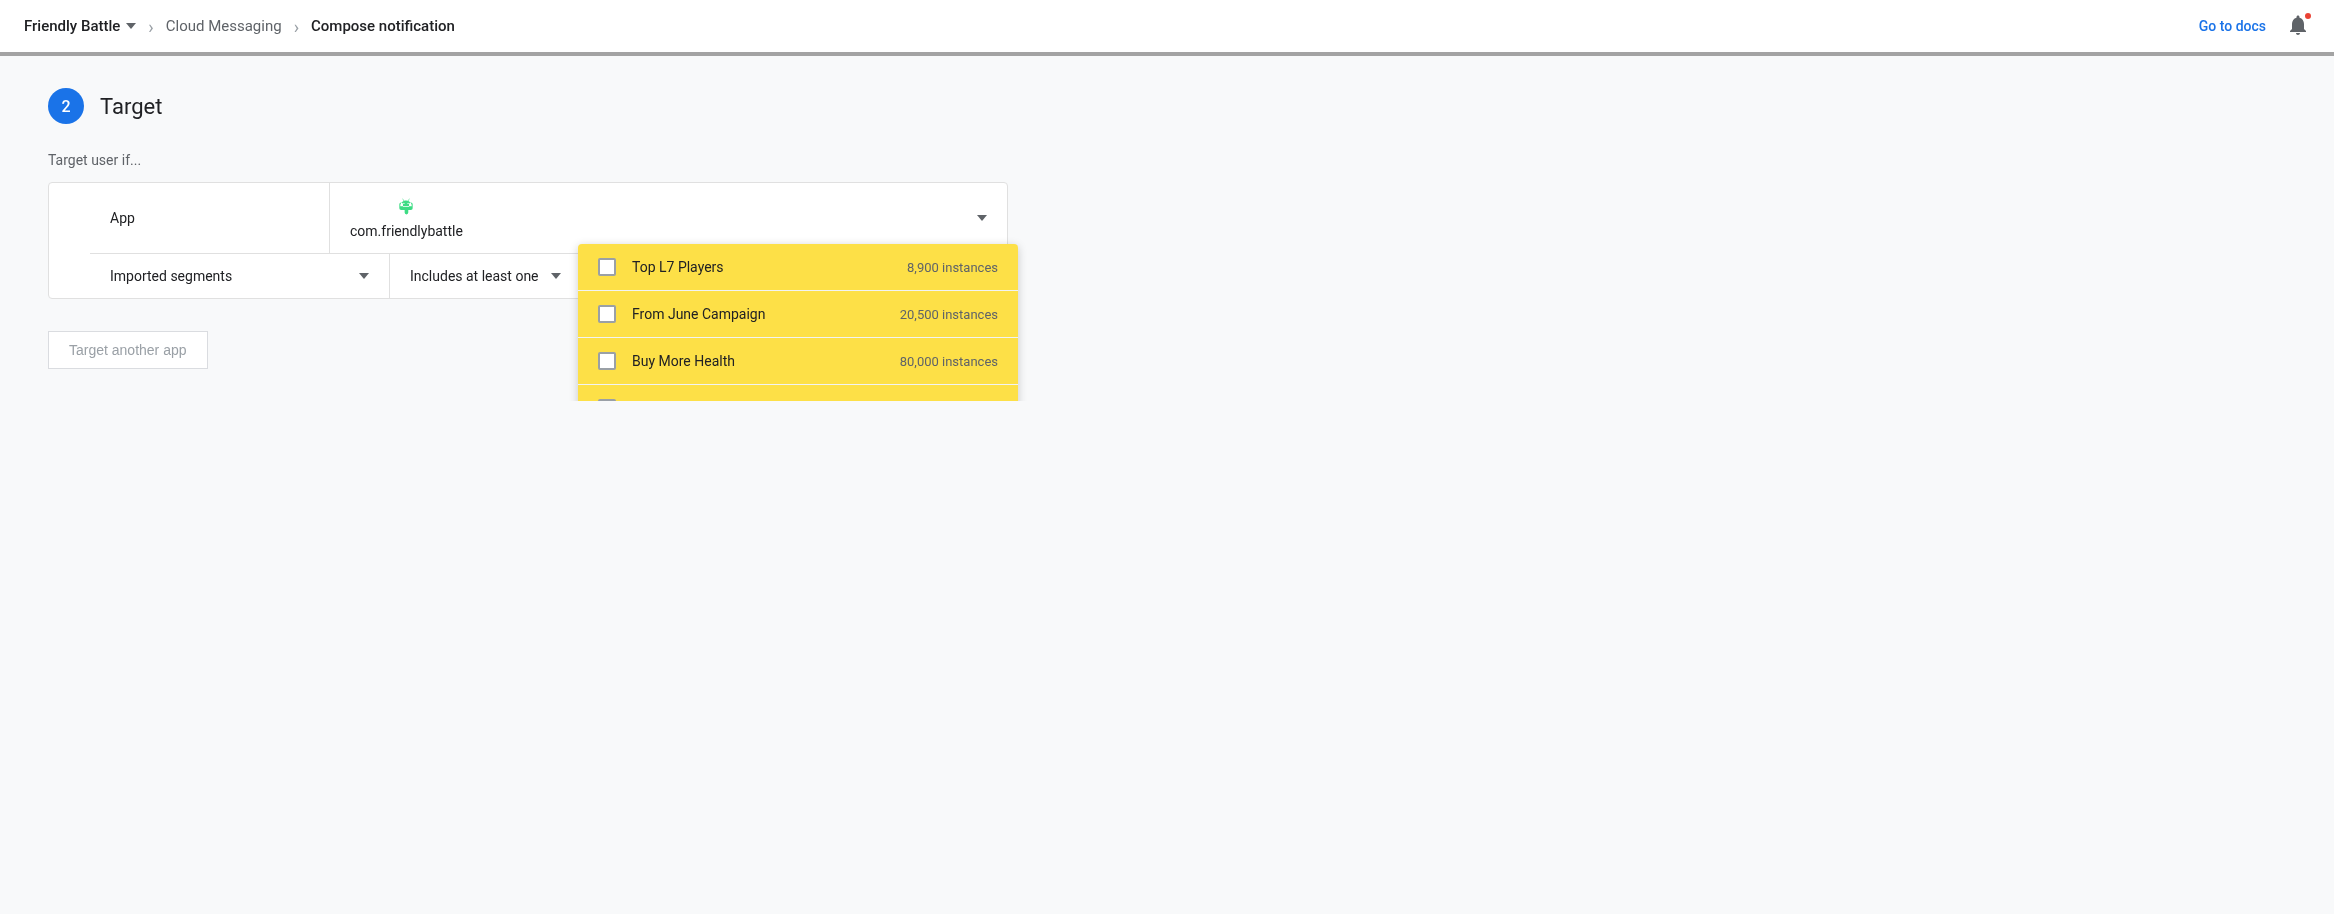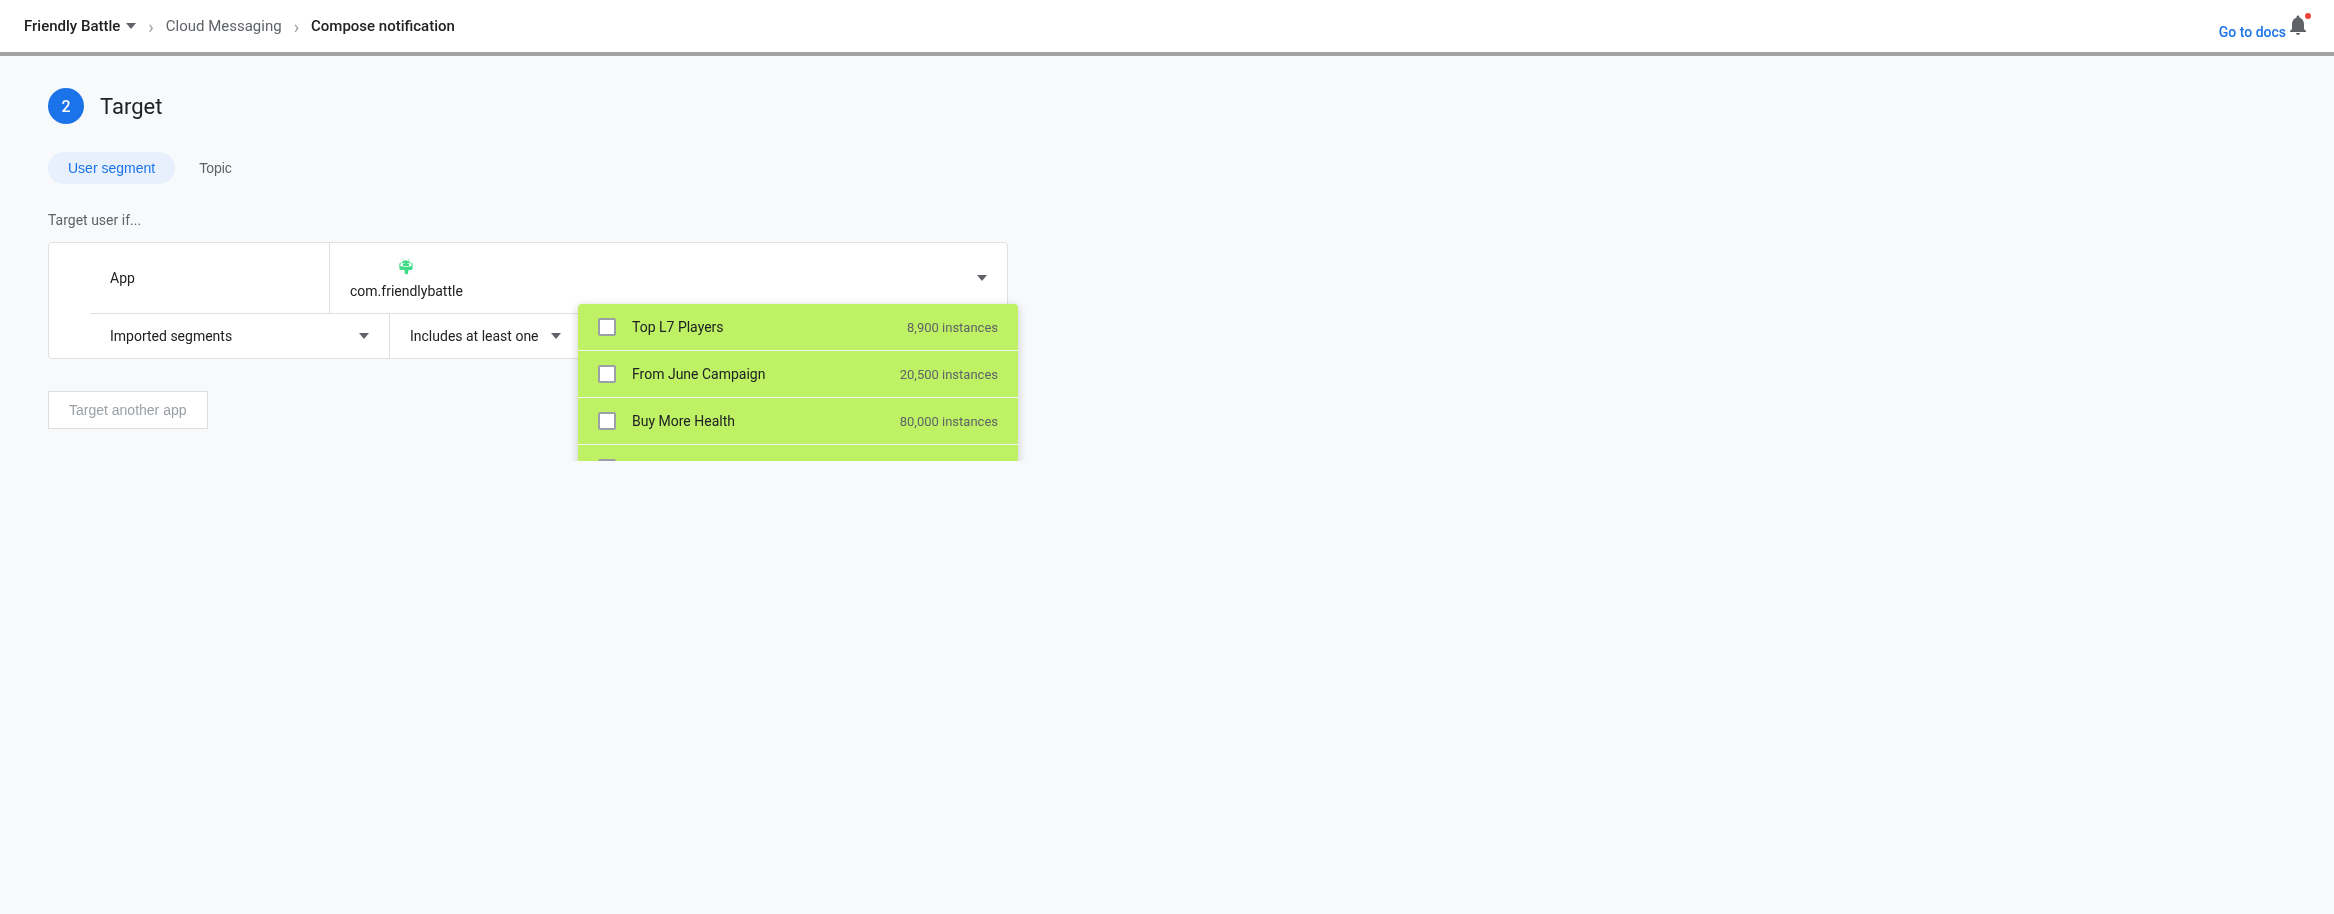--- a/index.html
+++ b/index.html
@@ -53,21 +53,22 @@
       font-size: 15px;
       cursor: pointer;
     }
     .nav-current {
       color: #202124;
       font-size: 15px;
       font-weight: 500;
     }
     .topnav-right {
       display: flex;
-      align-items: flex-end;
+      align-items: center;
+      gap: 20px;
     }
     .go-to-docs {
       color: #1a73e8;
       font-size: 14px;
       cursor: pointer;
       font-weight: 500;
     }
     .bell-icon {
       position: relative;
       cursor: pointer;
@@ -252,21 +253,21 @@
       font-size: 14px;
       cursor: pointer;
       display: inline-block;
     }
 
     
     .dropdown-menu {
       position: absolute;
       top: 62px;
       left: 530px;
-      background: #bef264;
+      background: #fde047;
       border-radius: 4px;
       box-shadow: 0 2px 10px rgba(0,0,0,0.2);
       min-width: 440px;
       z-index: 100;
       overflow: hidden;
     }
     .dropdown-item {
       display: flex;
       align-items: center;
       padding: 14px 20px;
@@ -321,28 +322,20 @@
   </div>
 </div>
 
 <div class="page-content">
 
   <div class="section-header">
     <div class="step-badge">2</div>
     <h2 class="section-title">Target</h2>
   </div>
 
-  <div class="tabs">
-    <button class="tab active">
-      <span>User segment</span>
-    </button>
-    <button class="tab inactive">
-      <span>Topic</span>
-    </button>
-  </div>
 
   <p class="target-label">Target user if...</p>
 
   <div style="position:relative;">
     <div class="segment-table">
 
       <div class="table-row">
         <div class="cell-label">App</div>
         <div class="cell-value">
           <div class="cell-dropdown">

